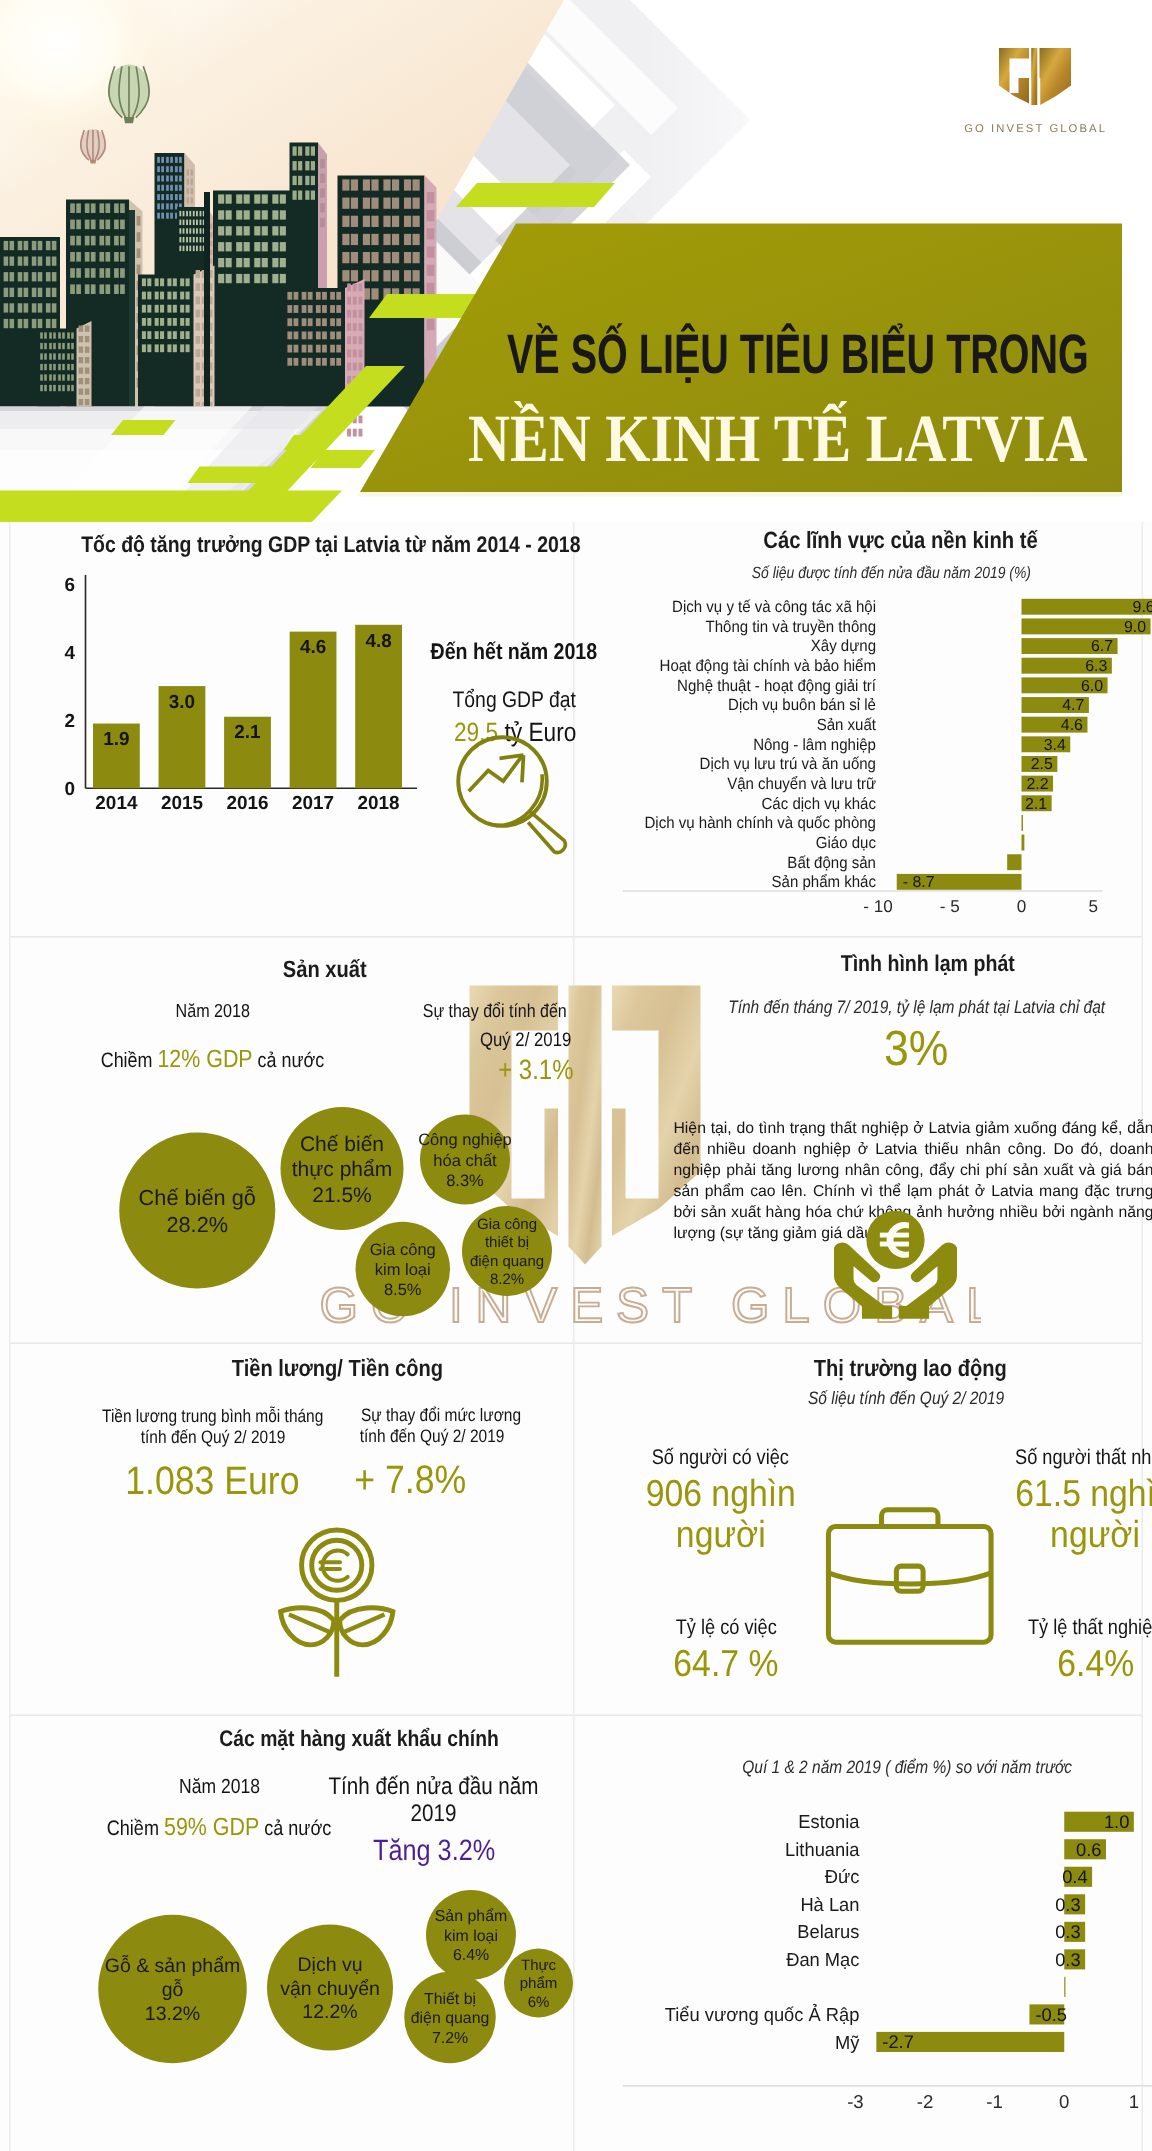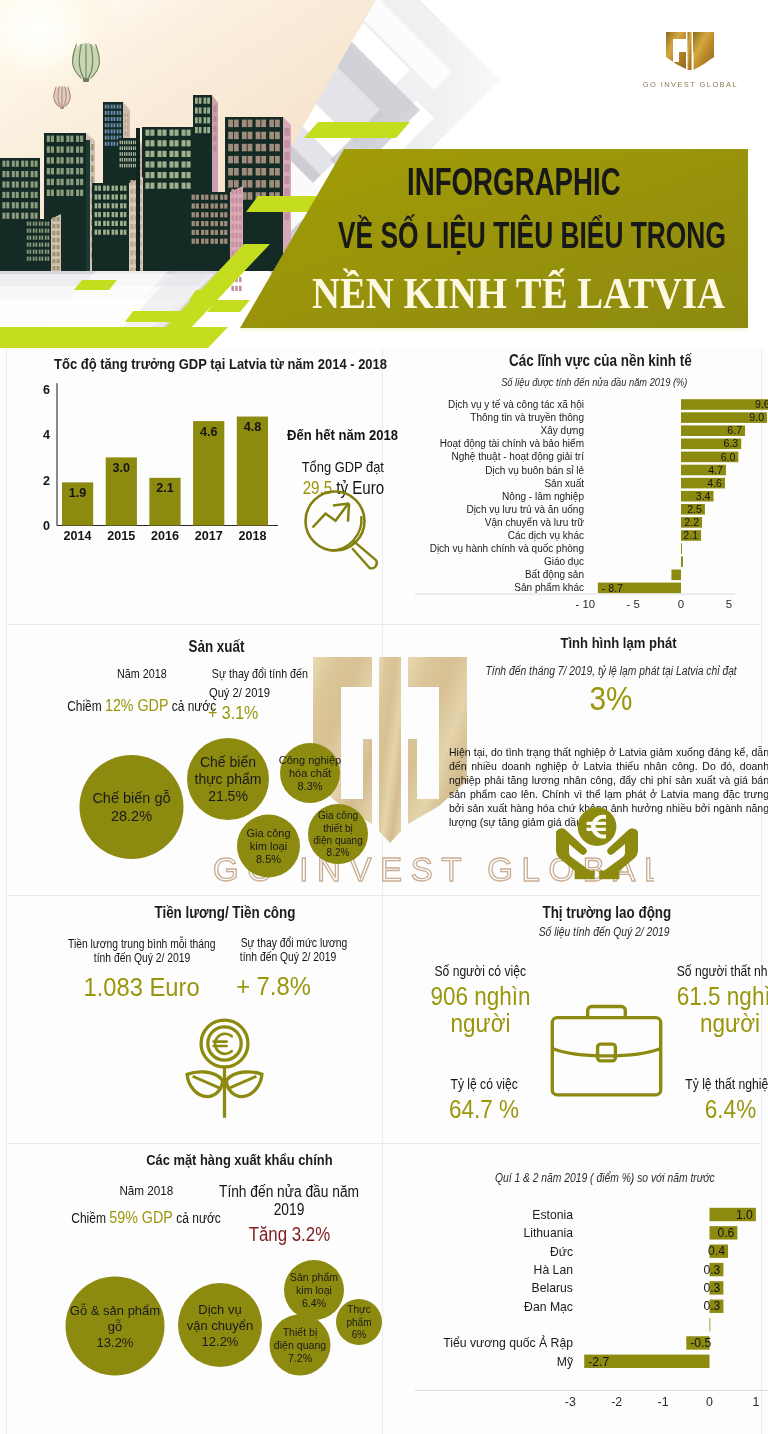--- a/index.html
+++ b/index.html
@@ -61,21 +61,21 @@
   #c2 .cell-sub { position:absolute; left:-13px; top:28px; width:385px; font-size:10.8px; white-space:nowrap; }
   .c2svg { position:absolute; left:0px; top:46px; }
 
   
   #c3 { left:0; top:277px; width:382px; height:270px; }
   #c3 .cell-title { position:absolute; left:1px; top:13px; width:366px; font-size:15.6px; white-space:nowrap; }
   .c3l { position:absolute; left:-2px; top:42px; width:224px; text-align:center; }
   .c3l1 { font-size:12.5px; color:#141414; }
   .c3l2 { font-size:13.9px; color:#141414; margin-top:15px; }
   .c3l2 .olive { font-size:16.6px; }
-  .c3r { position:absolute; left:172px; top:42px; width:182px; text-align:left; }
+  .c3r { position:absolute; left:172px; top:42px; width:182px; text-align:right; }
   .c3r1 { font-size:12.4px; color:#141414; }
   .c3r2 { font-size:13.0px; color:#141414; margin-top:4px; }
   .c3r3 { font-size:18.6px; color:#9a960c; margin-top:2px; }
   .c3svg { position:absolute; left:0px; top:95px; }
 
   
   #c4 { left:383px; top:277px; width:385px; height:270px; }
   #c4 .cell-title { position:absolute; left:11px; top:9px; width:385px; font-size:15.2px; white-space:nowrap; }
   #c4 .cell-sub { position:absolute; left:4px; top:39px; width:385px; font-size:12.0px; white-space:nowrap; }
   .c4big { position:absolute; left:3px; top:55px; width:385px; text-align:center;
@@ -109,21 +109,21 @@
 
   
   #c7 { left:0; top:796px; width:382px; height:290px; }
   #c7 .cell-title { position:absolute; left:16px; top:7px; width:382px; font-size:15.0px; white-space:nowrap; }
   .c7l { position:absolute; left:-4px; top:39px; width:236px; text-align:center; }
   .c7l1 { font-size:13.6px; color:#141414; }
   .c7l2 { font-size:14.0px; color:#141414; margin-top:10px; }
   .c7l2 .olive { font-size:16.6px; }
   .c7r { position:absolute; left:167px; top:39px; width:180px; text-align:center; }
   .c7r1 { font-size:16px; color:#141414; }
-  .c7r2 { font-size:19.6px; color:#7f1d1d; margin-top:4px; }
+  .c7r2 { font-size:19.6px; color:#4c1d95; margin-top:4px; }
   .c7svg { position:absolute; left:0px; top:96px; }
 
   
   #c8 { left:383px; top:796px; width:385px; height:290px; }
   #c8 .cell-title { position:absolute; left:-2px; top:6px; width:385px; font-size:15.6px; white-space:nowrap; }
   #c8 .cell-sub { position:absolute; left:-3px; top:27px; width:385px; font-size:12.0px; white-space:nowrap; }
   .c8svg { position:absolute; left:0px; top:48px; }
 </style>
 </head>
 <body>
@@ -848,21 +848,20 @@
       <path d="M0 327 L228 327 L208 348 L0 348 Z" fill="#c4dd1e"></path>
 
       <path d="M318 122 L410 122 L396 138 L304 138 Z" fill="#c4dd1e"></path>
       <path d="M258 196 L348 196 L336 212 L246 212 Z" fill="#c4dd1e"></path>
 
       <path d="M344 149 L748 149 L748 328 L240 328 Z" fill="url(#gOlive)"></path>
       <path d="M240 328 L748 328 L748 331 L238 331 Z" fill="#f2f0c8" opacity="0.45"></path>
     </svg>
 
     <div id="title-block">
-      <div class="t-line t-line1"><span>INFORGRAPHIC</span></div>
       <div class="t-line t-line2"><span>VỀ SỐ LIỆU TIÊU BIỂU TRONG</span></div>
       <div class="t-line t-line3"><span>NỀN KINH TẾ LATVIA</span></div>
     </div>
     <div id="logo">
       <svg width="56" height="42" viewBox="0 0 56 42">
         <defs>
           <linearGradient id="gGold" x1="0" y1="0" x2="1" y2="1">
             <stop offset="0" stop-color="#8a6a1c"></stop>
             <stop offset="0.35" stop-color="#d5a93f"></stop>
             <stop offset="0.6" stop-color="#b8862a"></stop>

